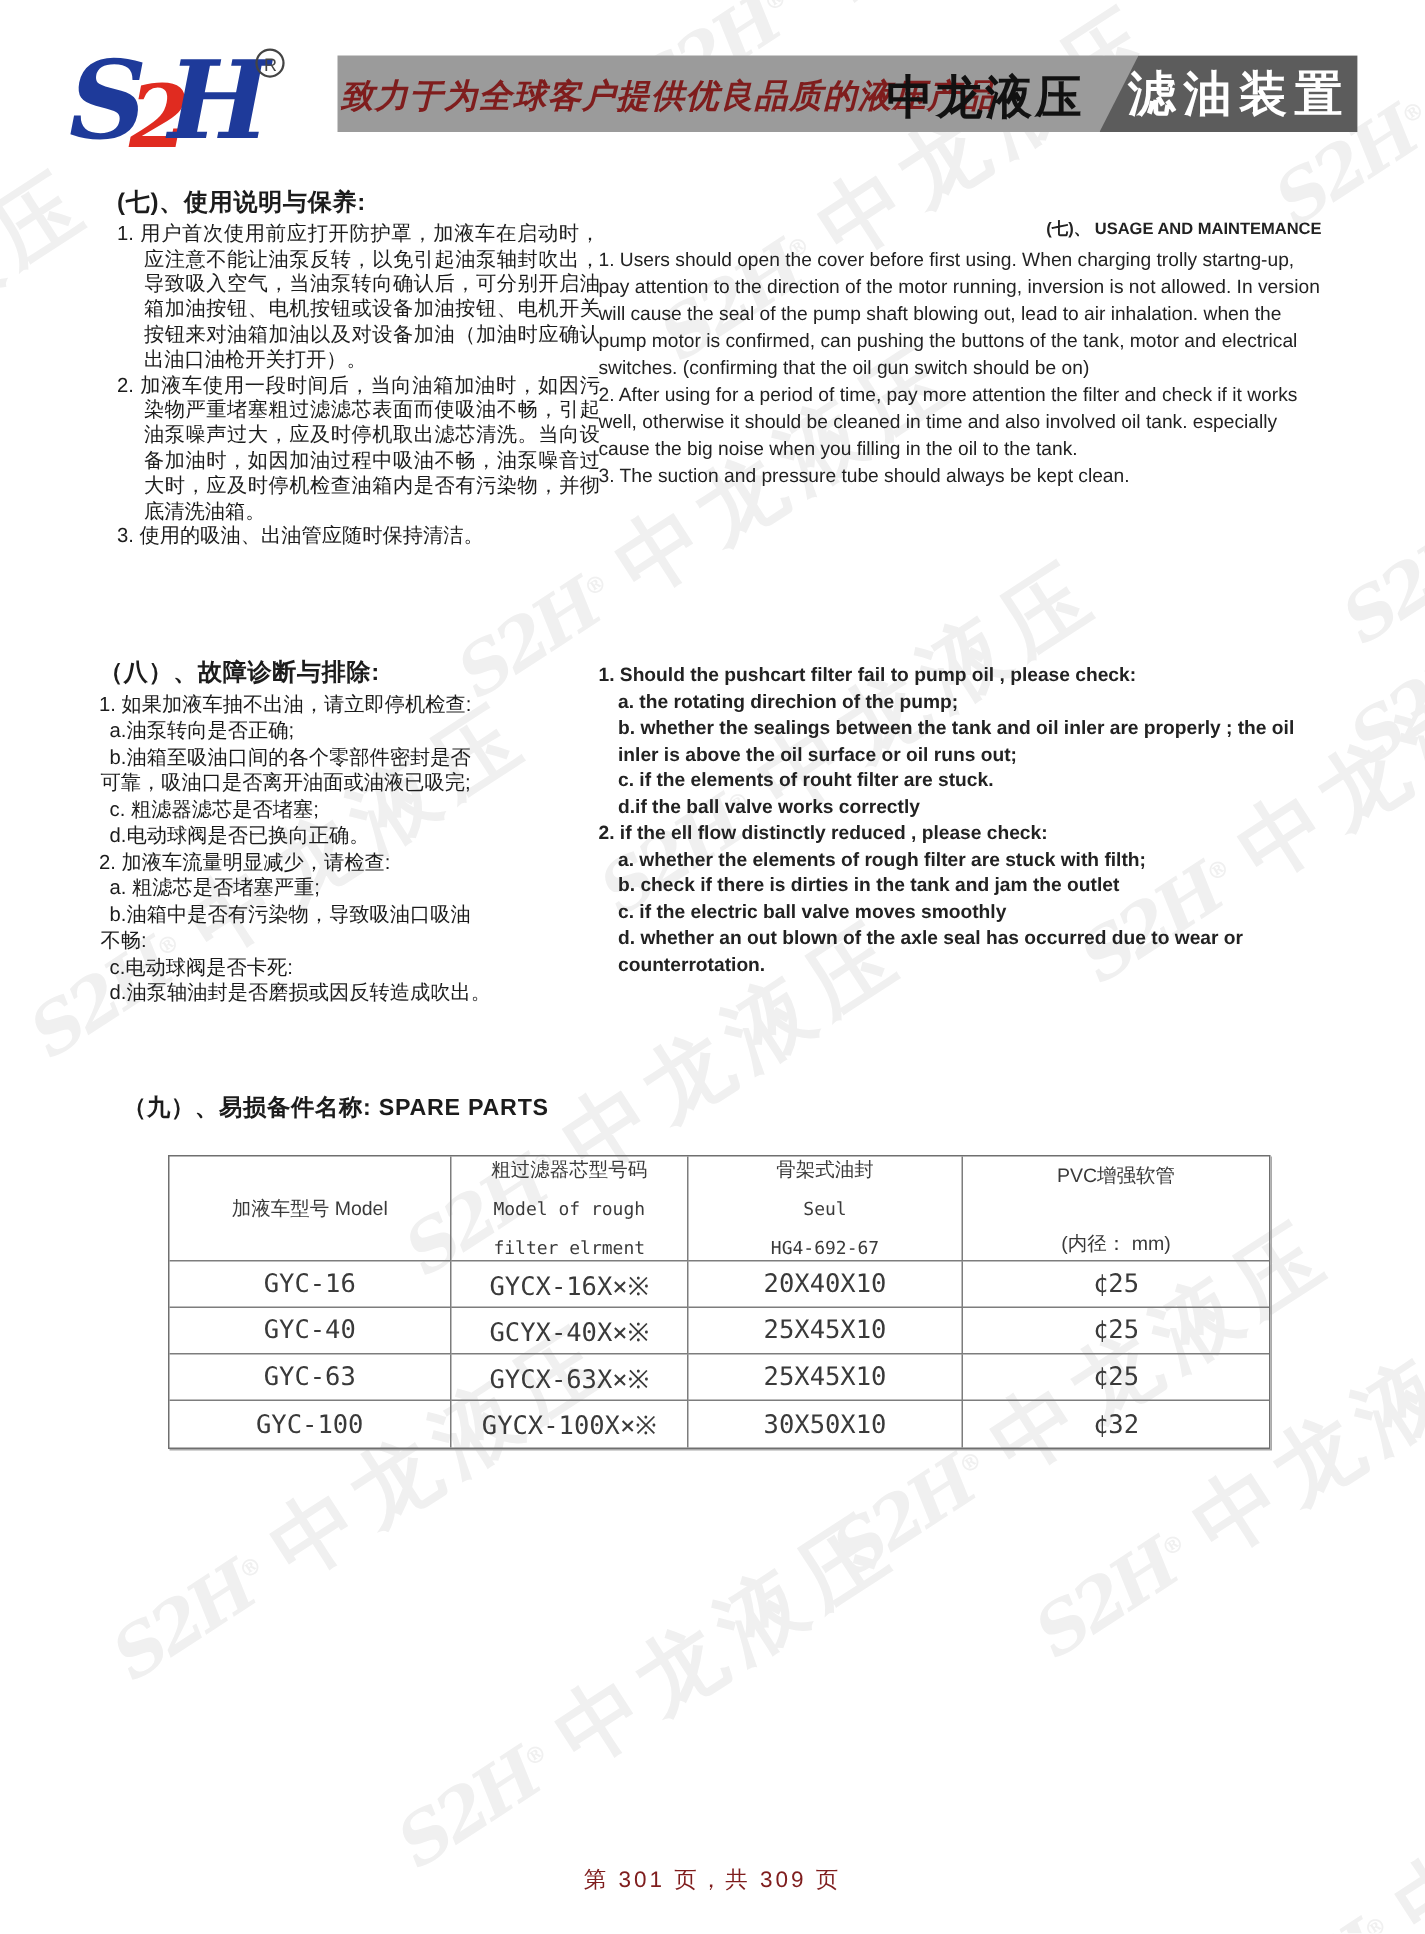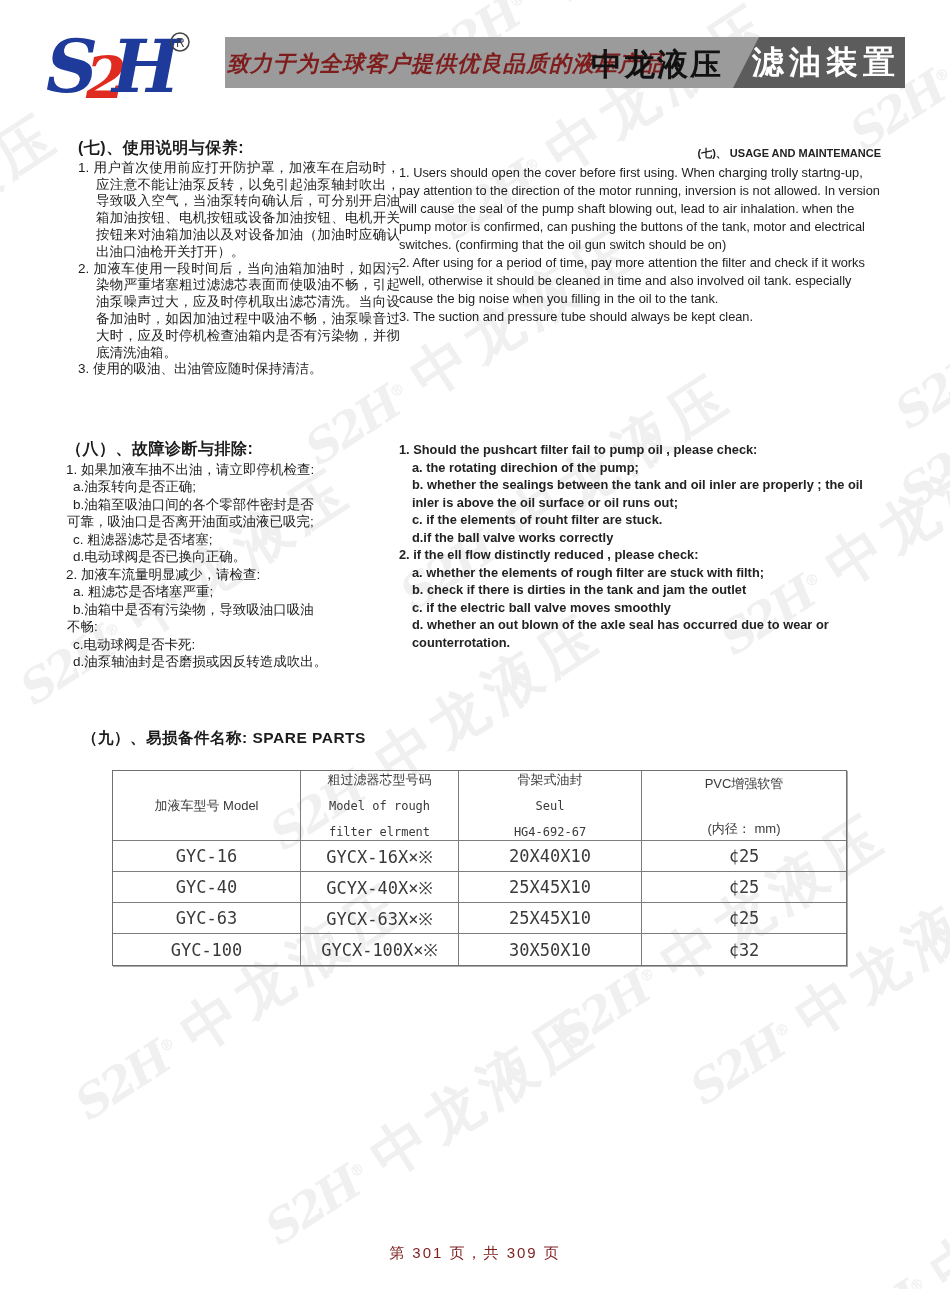--- a/index.html
+++ b/index.html
@@ -161,21 +161,21 @@
   </div>
 
   <div class="banner">
     <span class="slogan">致力于为全球客户提供优良品质的液压产品</span>
     <span class="brand">中龙液压</span>
     <div class="tag">
       <span>滤油装置</span>
     </div>
   </div>
 
-  <div class="sec cn" style="left:78px;top:140px;width:322px;">
+  <div class="sec cn" style="left:78px;top:128px;width:322px;">
     <div class="cn-h">(七)、使用说明与保养:</div>
     <p>1. 用户首次使用前应打开防护罩，加液车在启动时，应注意不能让油泵反转，以免引起油泵轴封吹出，导致吸入空气，当油泵转向确认后，可分别开启油箱加油按钮、电机按钮或设备加油按钮、电机开关按钮来对油箱加油以及对设备加油（加油时应确认出油口油枪开关打开）。</p>
     <p>2. 加液车使用一段时间后，当向油箱加油时，如因污染物严重堵塞粗过滤滤芯表面而使吸油不畅，引起油泵噪声过大，应及时停机取出滤芯清洗。当向设备加油时，如因加油过程中吸油不畅，油泵噪音过大时，应及时停机检查油箱内是否有污染物，并彻底清洗油箱。</p>
     <p>3. 使用的吸油、出油管应随时保持清洁。</p>
   </div>
 
   <div class="sec en" style="left:399px;top:144px;width:482px;">
     <div class="en-h">(七)、 USAGE AND MAINTEMANCE</div>
     <p>1. Users should open the cover before first using. When charging trolly startng-up, pay attention to the direction of the motor running, inversion is not allowed. In version will cause the seal of the pump shaft blowing out, lead to air inhalation. when the pump motor is confirmed, can pushing the buttons of the tank, motor and electrical switches. (confirming that the oil gun switch should be on)</p>
     <p>2. After using for a period of time, pay more attention the filter and check if it works well, otherwise it should be cleaned in time and also involved oil tank. especially cause the big noise when you filling in the oil to the tank.</p>

